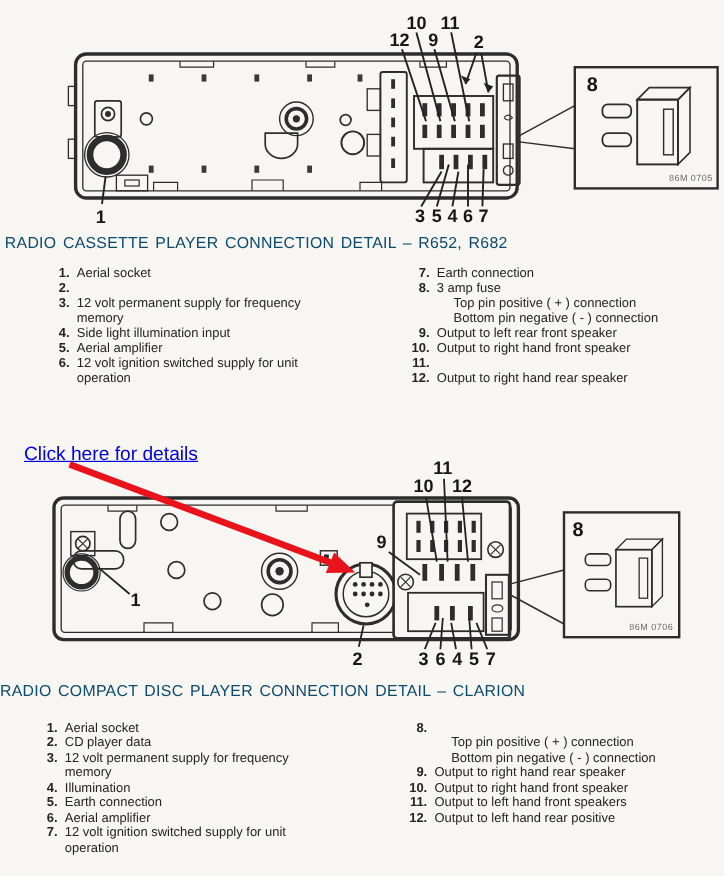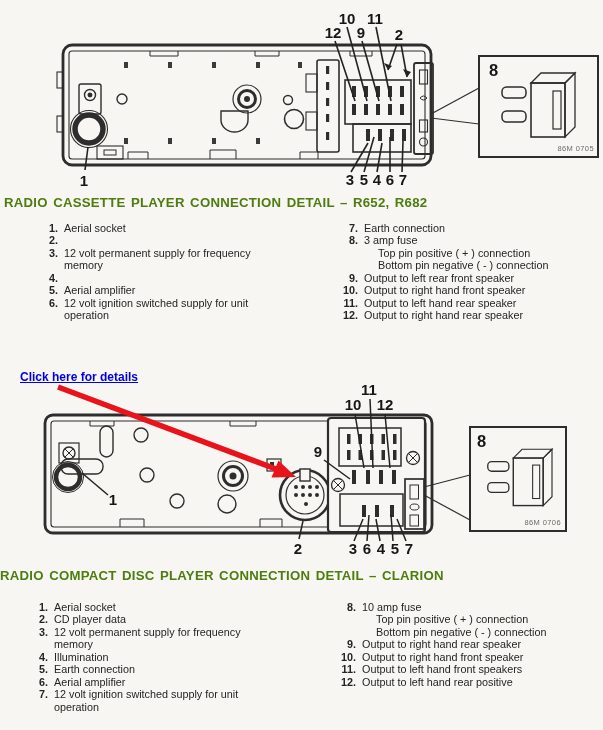--- a/index.html
+++ b/index.html
@@ -1,36 +1,36 @@
 <!DOCTYPE html>
 <html><head>
 <meta charset="utf-8">
 <style>
   html,body{margin:0;padding:0;background:#e9e9e9}
   .page{position:relative;width:603px;height:730px;background:#f7f6f2;overflow:hidden;
         font-family:"Liberation Sans",sans-serif;color:#1c1c1c}
-  .title{position:absolute;font-weight:bold;font-size:13.2px;letter-spacing:.25px;
-         word-spacing:1.5px;color:#4d7c0f;white-space:nowrap}
+  .title{position:absolute;font-weight:normal;font-size:13.2px;letter-spacing:.25px;
+         word-spacing:1.5px;color:#0c4a6e;white-space:nowrap}
   .legend{position:absolute;display:flex;font-size:10.8px;line-height:12.45px;color:#242424}
   .col{display:block}
   .li{display:flex;align-items:flex-start}
   .li .n{font-weight:bold;text-align:right;flex:none}
   .li .t{margin-left:6px;display:block}
   .li.sub .t{margin-left:20px}
   .legend1 .colL{width:282px}
   .legend1 .colL .n{width:28px}
   .legend1 .colL .t{width:222px}
   .legend1 .colR .n{width:46px}
   .legend1 .colR .t{width:230px}
   .legend2 .colL{width:290px}
   .legend2 .colL .n{width:26px}
   .legend2 .colL .t{width:222px}
   .legend2 .colR .n{width:44px}
   .legend2 .colR .t{width:230px}
-  a.details{position:absolute;top:370px;left:20px;font-weight:bold;font-size:12px;
+  a.details{position:absolute;top:370px;left:20px;font-weight:normal;font-size:16px;
             color:#0000e4;text-decoration:underline}
   svg{position:absolute;left:0}
   svg text{font-family:"Liberation Sans",sans-serif;font-weight:bold;fill:#161616;font-size:15px}
   svg text.big{font-size:16.5px}
   svg text.code{font-weight:normal;font-size:7.5px;fill:#6b6b6b;letter-spacing:.4px}
   .stroke{stroke:#2d2d2d;fill:none}
 </style>
 </head>
 <body>
 
@@ -176,20 +176,21 @@
         </div>
       <div class="li">
           <span class="n">2.</span>
         </div>
       <div class="li">
           <span class="n">3.</span>
           <span class="t">12 volt permanent supply for frequency memory</span>
         </div>
       <div class="li">
           <span class="n">4.</span>
+          <span class="t">Side light illumination input</span>
         </div>
       <div class="li">
           <span class="n">5.</span>
           <span class="t">Aerial amplifier</span>
         </div>
       <div class="li">
           <span class="n">6.</span>
           <span class="t">12 volt ignition switched supply for unit operation</span>
         </div>
     </div>
@@ -213,21 +214,20 @@
       <div class="li">
           <span class="n">9.</span>
           <span class="t">Output to left rear front speaker</span>
         </div>
       <div class="li">
           <span class="n">10.</span>
           <span class="t">Output to right hand front speaker</span>
         </div>
       <div class="li">
           <span class="n">11.</span>
-          <span class="t">Output to left hand rear speaker</span>
         </div>
       <div class="li">
           <span class="n">12.</span>
           <span class="t">Output to right hand rear speaker</span>
         </div>
     </div>
   </div>
 
   <a class="details" href="#">Click here for details</a>
 
@@ -395,21 +395,20 @@
           <span class="t">Aerial amplifier</span>
         </div>
       <div class="li">
           <span class="n">7.</span>
           <span class="t">12 volt ignition switched supply for unit operation</span>
         </div>
     </div>
     <div class="col colR">
       <div class="li">
           <span class="n">8.</span>
-          <span class="t">10 amp fuse</span>
         </div>
       <div class="li sub">
           <span class="n"></span>
           <span class="t">Top pin positive ( + ) connection</span>
         </div>
       <div class="li sub">
           <span class="n"></span>
           <span class="t">Bottom pin negative ( - ) connection</span>
         </div>
       <div class="li">

